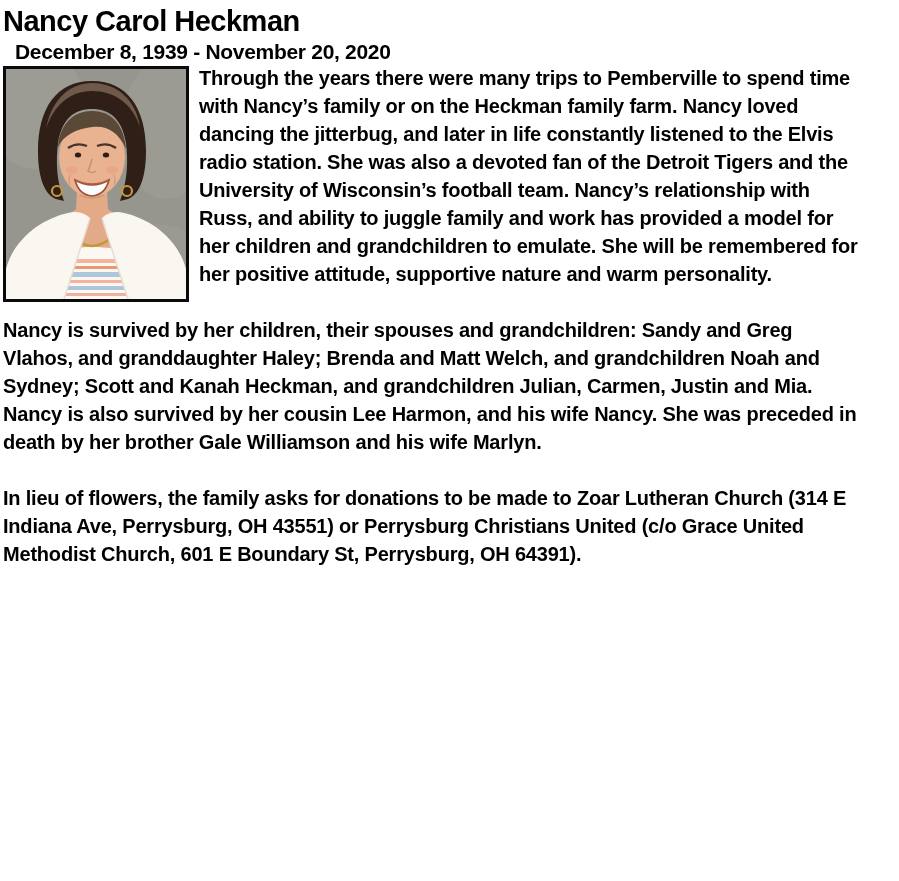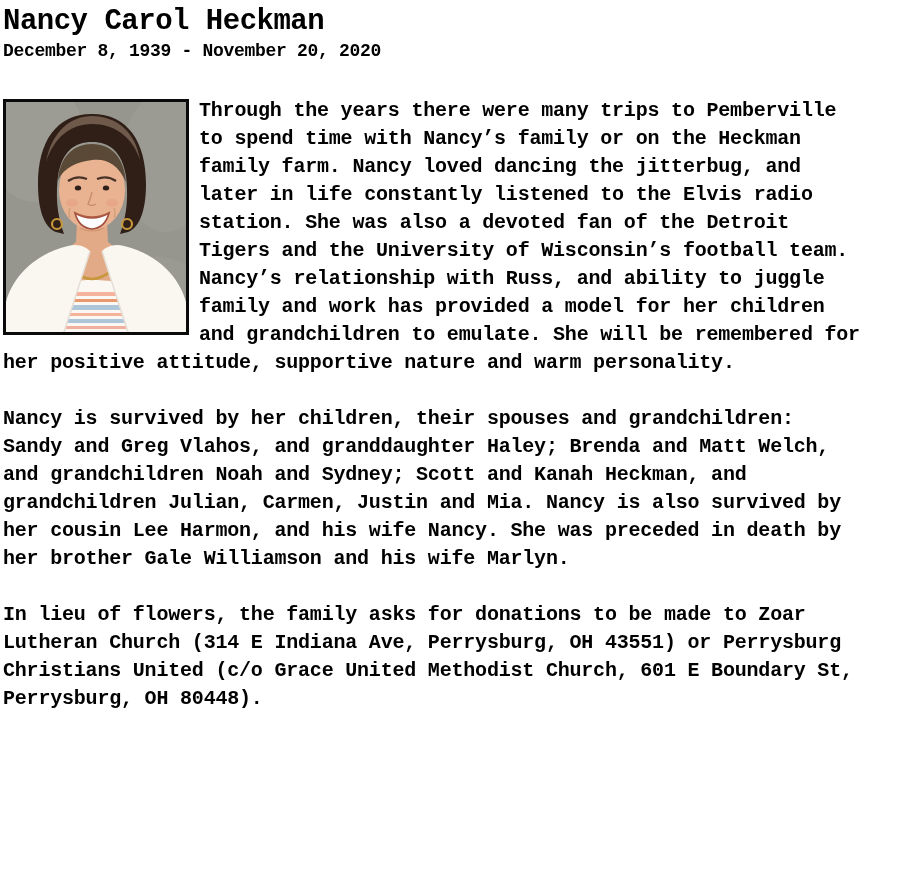--- a/index.html
+++ b/index.html
@@ -13,36 +13,34 @@
     height: 881px;
     color: #000000;
     font-family: "Liberation Sans", sans-serif;
     font-weight: bold;
   }
   .page {
     box-sizing: border-box;
     width: 899px;
     height: 881px;
     padding: 5px 36px 0 3px;
-    font-family: Liberation Mono, monospace;
   }
   h1.title {
     margin: 0;
     font-size: 29px;
     line-height: 33px;
     letter-spacing: -0.5px;
   }
   h2.dates {
-    margin: 1px 0 0 0;
-    font-size: 18px;
+    margin: 1px 0 0 12px;
+    font-size: 21px;
     line-height: 25px;
     letter-spacing: -0.3px;
   }
   .content {
-    margin-top: 33px;
   }
   .photo-frame {
     float: left;
     width: 180px;
     height: 230px;
     border: 3px solid #0a0a0a;
     margin: 2px 10px 8px 0;
     background: #96968f;
     overflow: hidden;
   }
@@ -120,16 +118,16 @@
           <path d="M69,111 Q86,121 103,111 Q99,126 86,127 Q73,126 69,111 Z" fill="#fdfdfd" stroke="#9e4f3c" stroke-width="1.6"></path>
           <path d="M69,111 Q86,119 103,111" fill="none" stroke="#b05a44" stroke-width="1.4"></path>
           <path d="M64,106 Q62,111 64,116" fill="none" stroke="#d09a78" stroke-width="1.2"></path>
           <path d="M108,106 Q110,111 108,116" fill="none" stroke="#d09a78" stroke-width="1.2"></path>
         </g>
       </svg>
     </div>
 
     <p>Through the years there were many trips to Pemberville to spend time with Nancy’s family or on the Heckman family farm. Nancy loved dancing the jitterbug, and later in life constantly listened to the Elvis radio station. She was also a devoted fan of the Detroit Tigers and the University of Wisconsin’s football team. Nancy’s relationship with Russ, and ability to juggle family and work has provided a model for her children and grandchildren to emulate. She will be remembered for her positive attitude, supportive nature and warm personality.</p>
     <p>Nancy is survived by her children, their spouses and grandchildren: Sandy and Greg Vlahos, and granddaughter Haley; Brenda and Matt Welch, and grandchildren Noah and Sydney; Scott and Kanah Heckman, and grandchildren Julian, Carmen, Justin and Mia. Nancy is also survived by her cousin Lee Harmon, and his wife Nancy. She was preceded in death by her brother Gale Williamson and his wife Marlyn.</p>
-    <p>In lieu of flowers, the family asks for donations to be made to Zoar Lutheran Church (314 E Indiana Ave, Perrysburg, OH 43551) or Perrysburg Christians United (c/o Grace United Methodist Church, 601 E Boundary St, Perrysburg, OH 80448).</p>
+    <p>In lieu of flowers, the family asks for donations to be made to Zoar Lutheran Church (314 E Indiana Ave, Perrysburg, OH 43551) or Perrysburg Christians United (c/o Grace United Methodist Church, 601 E Boundary St, Perrysburg, OH 64391).</p>
   </div>
 
 </div>
 
 </body></html>

